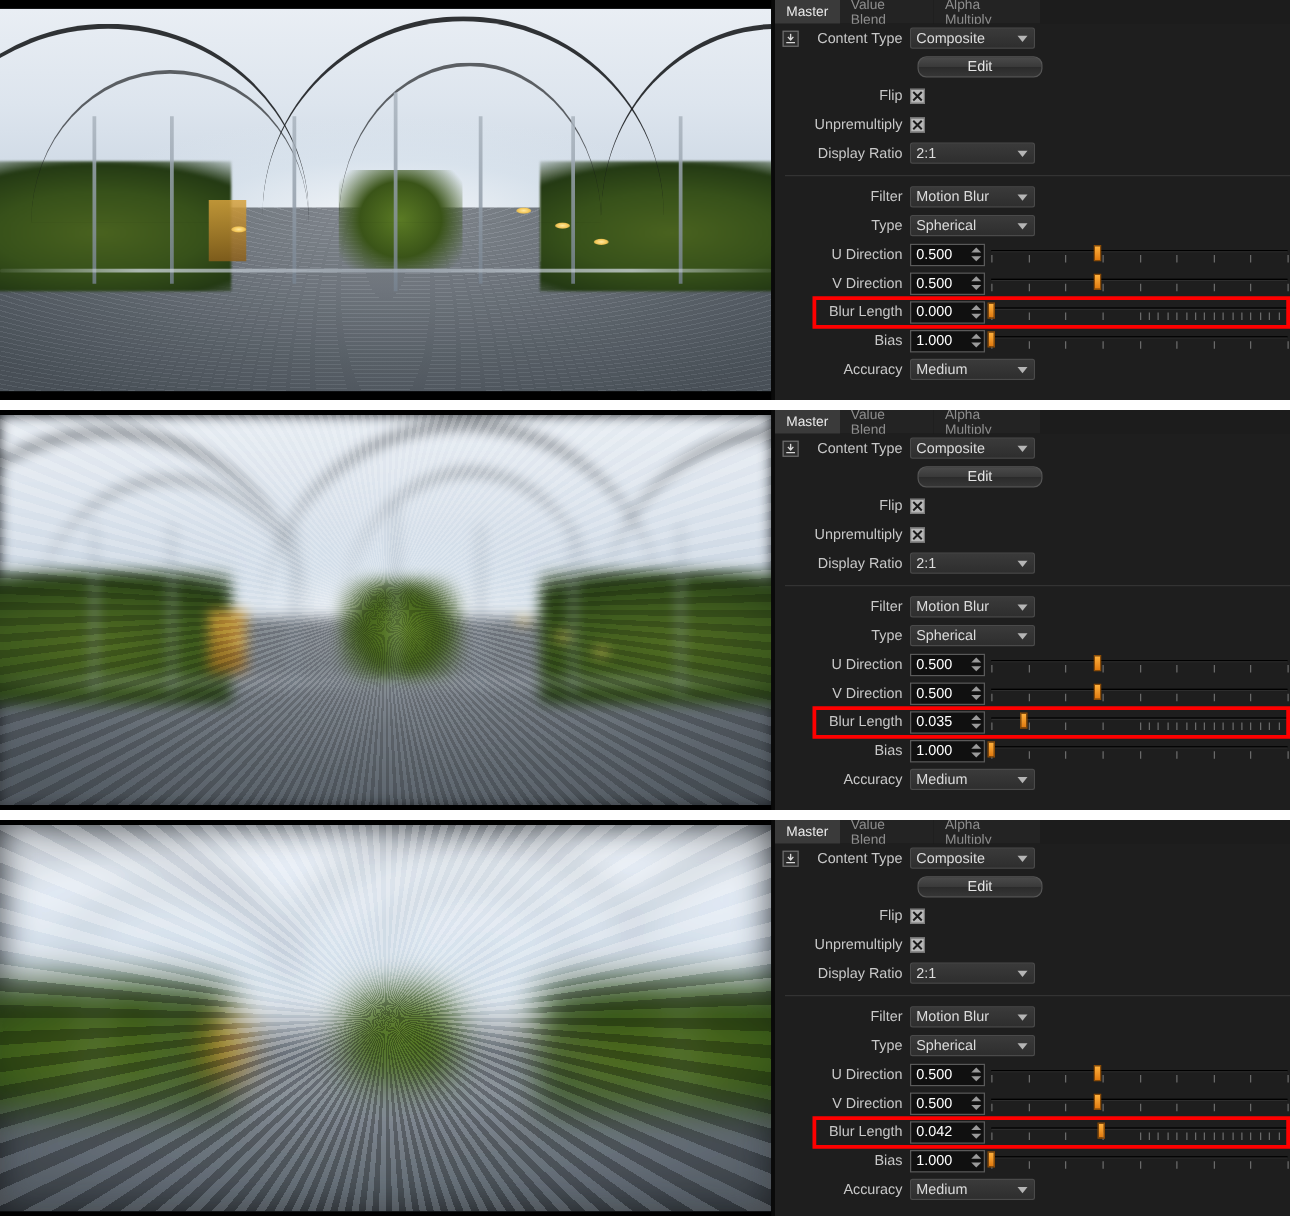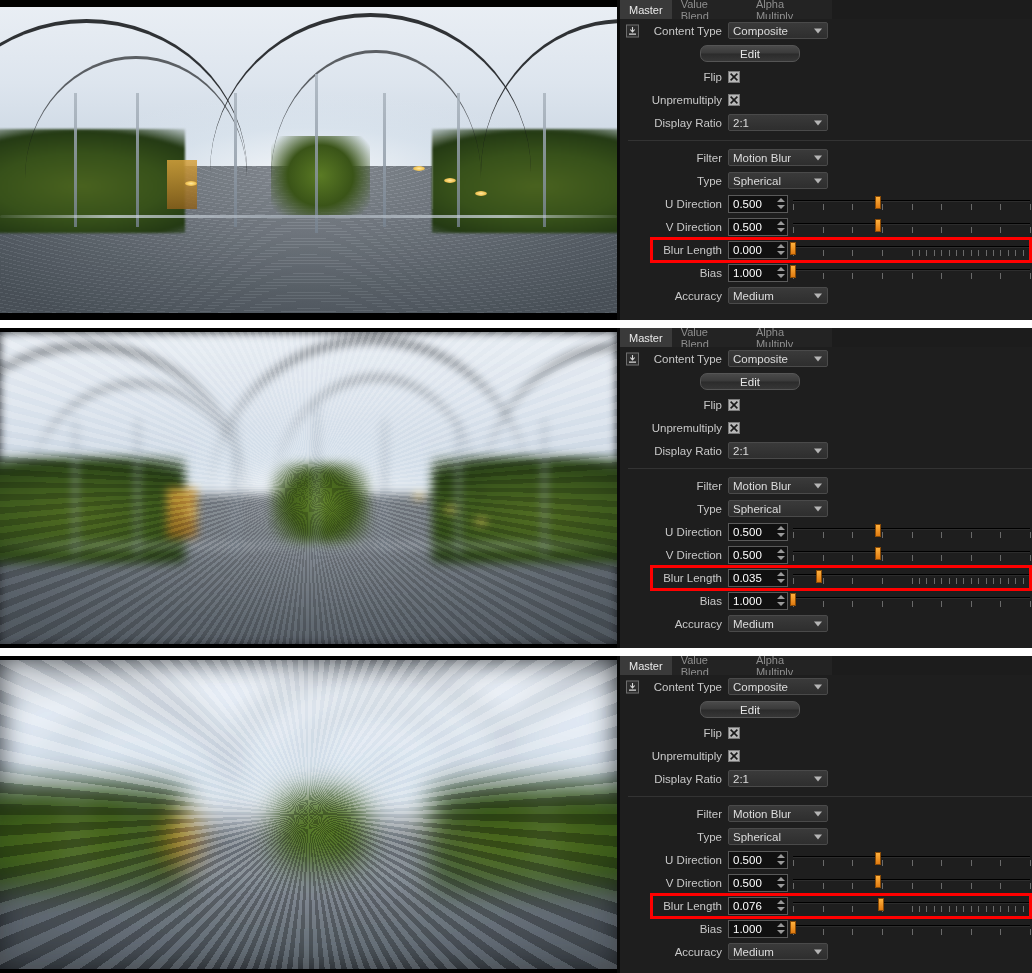--- a/index.html
+++ b/index.html
@@ -213,21 +213,21 @@
   .dropdown .caret {
     position: absolute; right: 5px; top: 50%;
     transform: translateY(-50%);
     width: 0; height: 0;
     border-left: 4px solid transparent;
     border-right: 4px solid transparent;
     border-top: 5px solid #b5b5b5;
   }
   .edit-btn {
     width: 100px; height: 17px;
-    margin-left: 76px;
+    margin-left: 110px;
     background: linear-gradient(180deg, #4a4a4a 0%, #3a3a3a 48%, #2b2b2b 52%, #363636 100%);
     border: 1px solid #555;
     border-radius: 7px;
     color: #e6e6e6;
     font-size: 11.5px;
     display: flex; align-items: center; justify-content: center;
     cursor: default;
   }
   .checkbox {
     width: 12px; height: 12px;
@@ -949,21 +949,21 @@
                 <i style="left: 87.5%;"></i>
                 <i style="left: 100%;"></i>
               </div>
             <div class="s-handle" style="left: 36%;"></div>
           </div>
         </div>
 
         <div class="row">
           <span class="row-label">Blur Length</span>
           <div class="numfield">
-            <span>0.076</span>
+            <span>0.042</span>
             <span class="spinner">
                 <i class="spin-up"></i>
                 <i class="spin-dn"></i>
               </span>
           </div>
           <div class="slider">
             <div class="s-track"></div>
             <div class="s-ticks">
                 <i style="left: 0%;"></i>
                 <i style="left: 12.5%;"></i>

